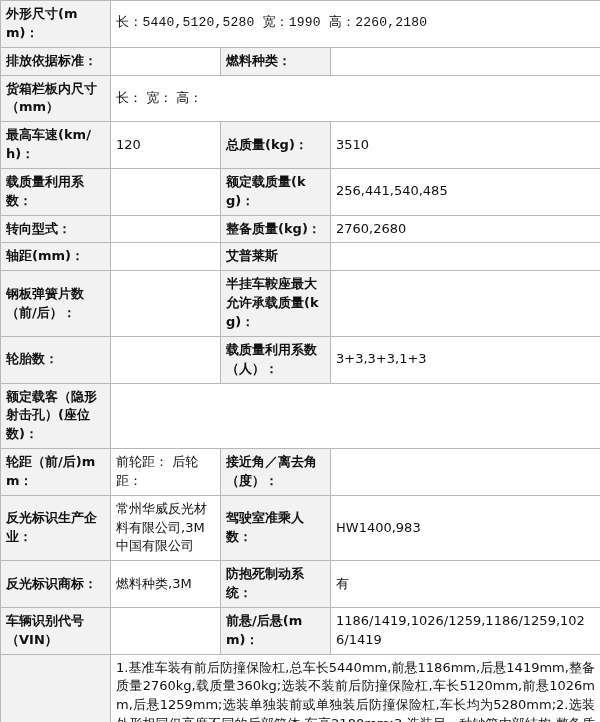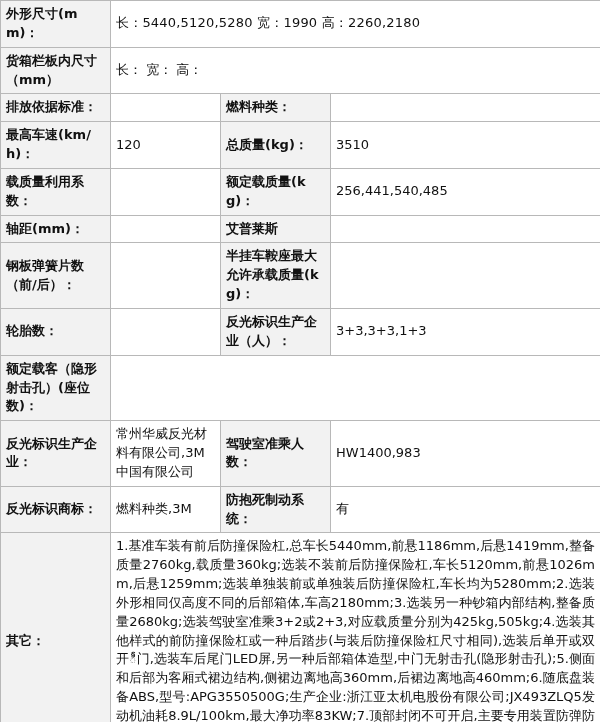--- a/index.html
+++ b/index.html
@@ -37,94 +37,112 @@
   .c1 { width: 110px; }
   .c2 { width: 110px; }
   .c3 { width: 110px; }
   .c4 { width: 270px; }
   .tall { height: 34px; }
   .notes {
     font-size: 11px;
     line-height: 1.55;
     text-align: justify;
   }
-  .dimline { letter-spacing: 0.2px; }
+  .dimline { letter-spacing: 0.2px; font-family: Liberation Mono, monospace; }
 </style>
 </head>
 <body>
 
 <table class="spec">
   <colgroup>
     <col class="c1">
       <col class="c2">
       <col class="c3">
       <col class="c4">
   </colgroup>
   <tbody>
     <tr>
       <td class="lbl">外形尺寸(mm)：</td>
       <td class="val dimline" colspan="3">长：5440,5120,5280  宽：1990  高：2260,2180</td>
     </tr>
     <tr>
-      <td class="lbl tall">货箱栏板内尺寸（mm）</td>
-      <td class="val" colspan="3">长：  宽：  高：</td>
-    </tr>
-    <tr>
       <td class="lbl">排放依据标准：</td>
       <td class="val"></td>
       <td class="lbl">燃料种类：</td>
       <td class="val"></td>
+    </tr>
+    <tr>
+      <td class="lbl tall">货箱栏板内尺寸（mm）</td>
+      <td class="val" colspan="3">长：  宽：  高：</td>
     </tr>
     <tr>
       <td class="lbl">最高车速(km/h)：</td>
       <td class="val">120</td>
       <td class="lbl">总质量(kg)：</td>
       <td class="val">3510</td>
     </tr>
     <tr>
       <td class="lbl">载质量利用系数：</td>
       <td class="val"></td>
       <td class="lbl">额定载质量(kg)：</td>
       <td class="val">256,441,540,485</td>
+    </tr>
+    <tr>
+      <td class="lbl">转向型式：</td>
+      <td class="val"></td>
+      <td class="lbl">整备质量(kg)：</td>
+      <td class="val">2760,2680</td>
     </tr>
     <tr>
       <td class="lbl">轴距(mm)：</td>
       <td class="val"></td>
       <td class="lbl">艾普莱斯</td>
       <td class="val"></td>
     </tr>
     <tr>
       <td class="lbl tall">钢板弹簧片数（前/后）：</td>
       <td class="val"></td>
       <td class="lbl">半挂车鞍座最大允许承载质量(kg)：</td>
       <td class="val"></td>
     </tr>
     <tr>
       <td class="lbl tall">轮胎数：</td>
       <td class="val"></td>
-      <td class="lbl">反光标识生产企业（人）：</td>
+      <td class="lbl">载质量利用系数（人）：</td>
       <td class="val">3+3,3+3,1+3</td>
     </tr>
     <tr>
       <td class="lbl tall">额定载客（隐形射击孔）(座位数)：</td>
       <td class="val" colspan="3"></td>
+    </tr>
+    <tr>
+      <td class="lbl tall">轮距（前/后)mm：</td>
+      <td class="val">前轮距：  后轮距：</td>
+      <td class="lbl">接近角／离去角（度）：</td>
+      <td class="val"></td>
     </tr>
     <tr>
       <td class="lbl tall">反光标识生产企业：</td>
       <td class="val">常州华威反光材料有限公司,3M中国有限公司</td>
       <td class="lbl">驾驶室准乘人数：</td>
       <td class="val">HW1400,983</td>
     </tr>
     <tr>
       <td class="lbl">反光标识商标：</td>
       <td class="val">燃料种类,3M</td>
       <td class="lbl">防抱死制动系统：</td>
       <td class="val">有</td>
     </tr>
     <tr>
+      <td class="lbl tall">车辆识别代号（VIN）</td>
+      <td class="val"></td>
+      <td class="lbl">前悬/后悬(mm)：</td>
+      <td class="val">1186/1419,1026/1259,1186/1259,1026/1419</td>
+    </tr>
+    <tr>
       <td class="lbl">其它：</td>
       <td class="val notes" colspan="3">1.基准车装有前后防撞保险杠,总车长5440mm,前悬1186mm,后悬1419mm,整备质量2760kg,载质量360kg;选装不装前后防撞保险杠,车长5120mm,前悬1026mm,后悬1259mm;选装单独装前或单独装后防撞保险杠,车长均为5280mm;2.选装外形相同仅高度不同的后部箱体,车高2180mm;3.选装另一种钞箱内部结构,整备质量2680kg;选装驾驶室准乘3+2或2+3,对应载质量分别为425kg,505kg;4.选装其他样式的前防撞保险杠或一种后踏步(与装后防撞保险杠尺寸相同),选装后单开或双开ీ门,选装车后尾门LED屏,另一种后部箱体造型,中门无射击孔(隐形射击孔);5.侧面和后部为客厢式裙边结构,侧裙边离地高360mm,后裙边离地高460mm;6.随底盘装备ABS,型号:APG3550500G;生产企业:浙江亚太机电股份有限公司;JX493ZLQ5发动机油耗8.9L/100km,最大净功率83KW;7.顶部封闭不可开启,主要专用装置防弹防暴运钞船。</td>
     </tr>
     <tr>
       <td class="lbl tall">说明：</td>
       <td class="val" colspan="3"></td>
     </tr>
 
   </tbody>
 </table>

